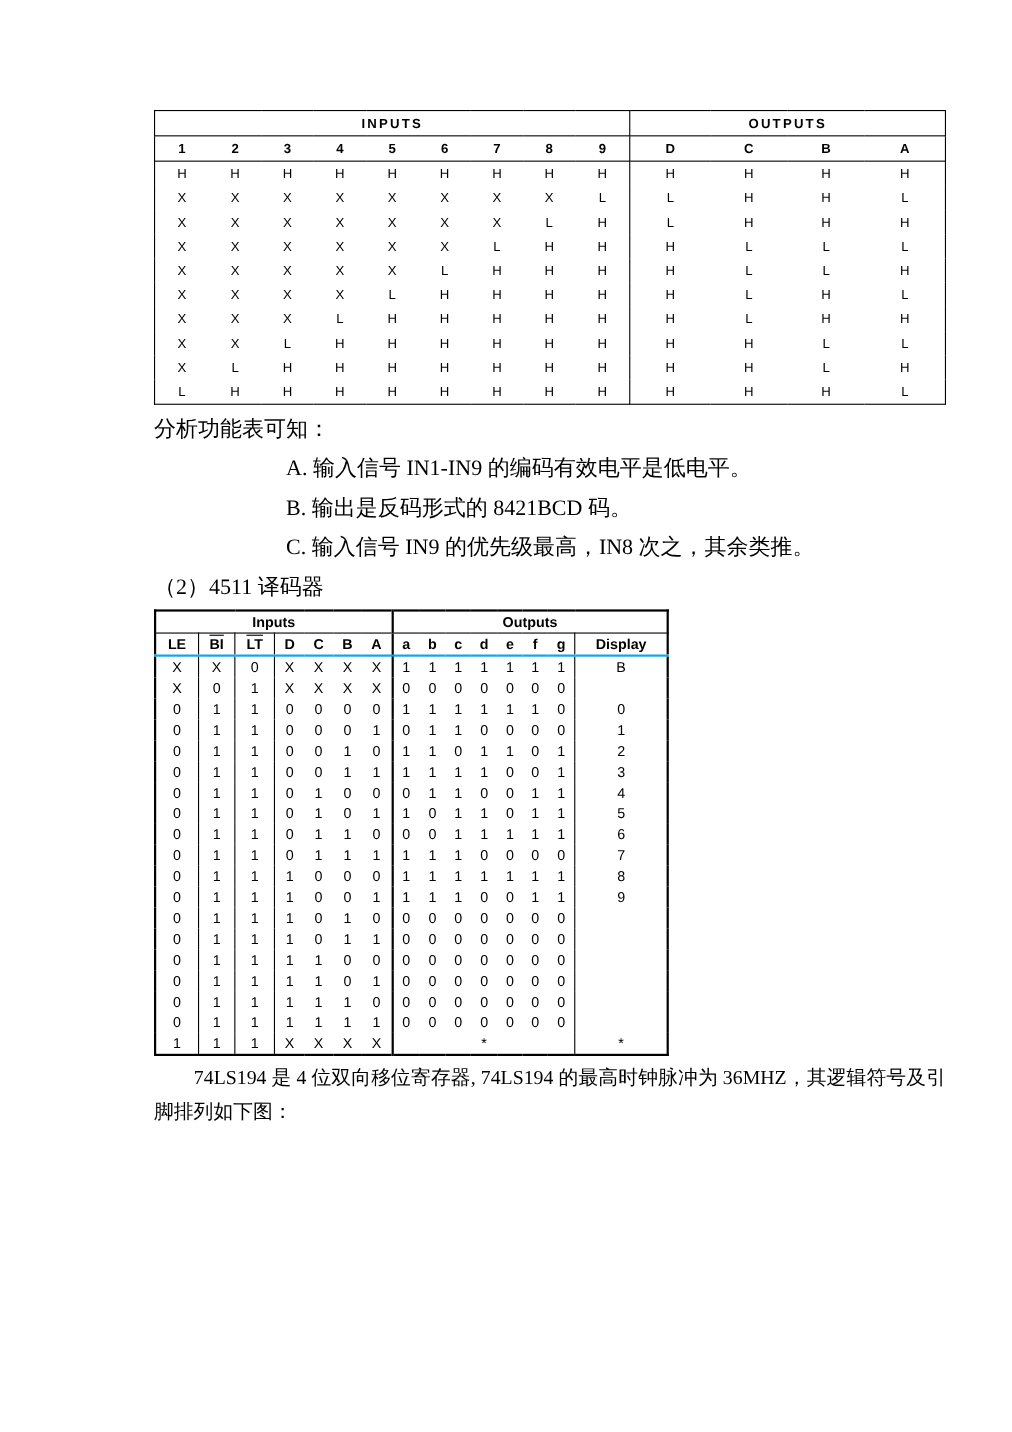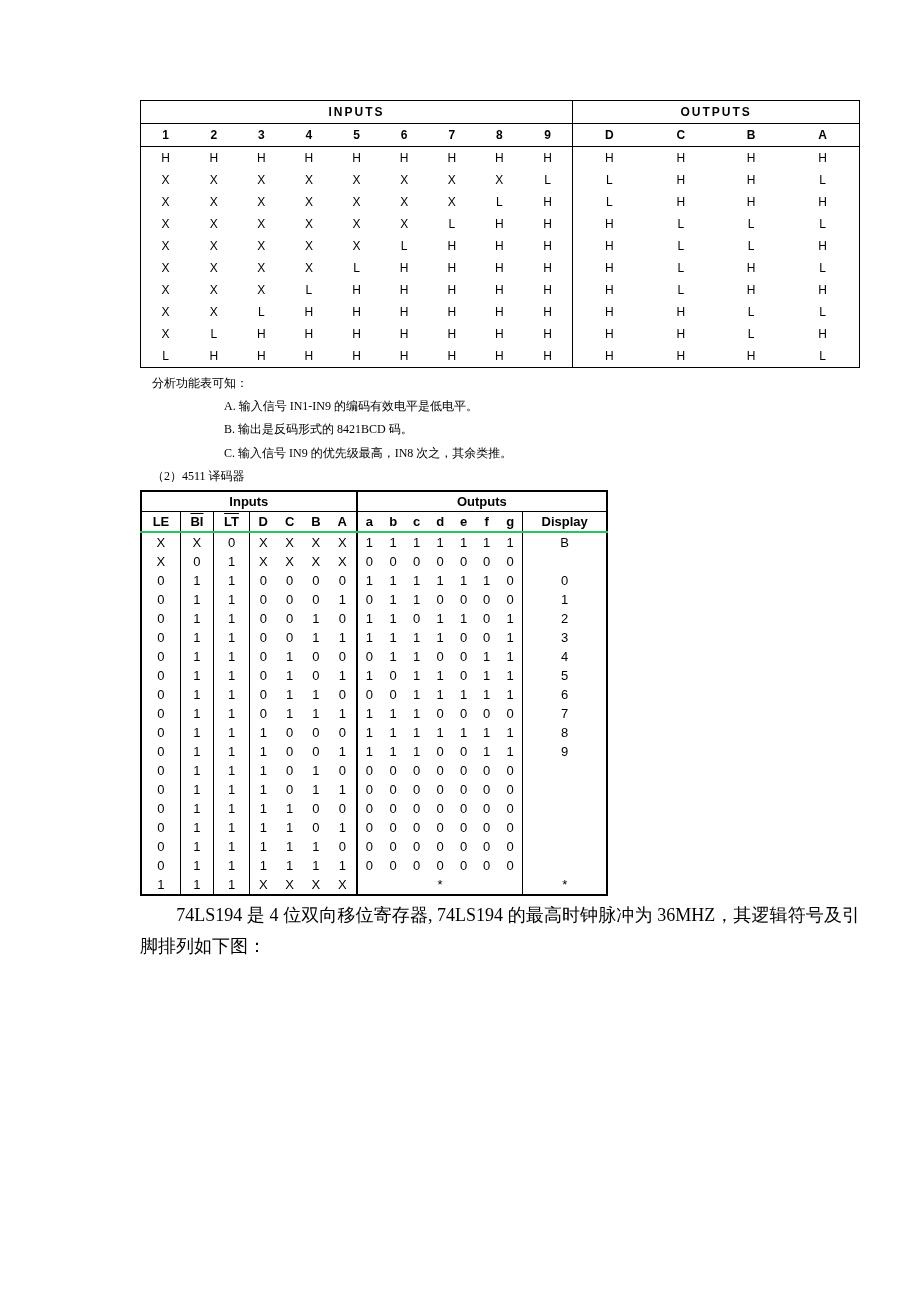--- a/index.html
+++ b/index.html
@@ -36,23 +36,23 @@
   .table1 .vsep {
     border-right: 1px solid #000;
   }
   .table1 .last-row td {
     border-bottom: 1.5px solid #000;
   }
   .table1 .outer-left { border-left: 1.5px solid #000; }
   .table1 .outer-right { border-right: 1.5px solid #000; }
 
   .body-text {
-    font-size: 12px;
+    font-size: 20px;
     line-height: 1.6;
-    margin: 4px 12px;
+    margin: 4px 0;
     font-family: Liberation Serif, serif;
   }
   .indent1 { padding-left: 6em; }
   .sub { margin-top: 6px; }
 
   .para {
     font-size: 18px;
     line-height: 1.7;
     text-align: justify;
     margin: 4px 0;
@@ -66,21 +66,21 @@
   }
   .table2 th, .table2 td {
     padding: 2px 4px;
     text-align: center;
   }
   .table2 .grp {
     border-bottom: 1px solid #000;
     font-weight: bold;
   }
   .table2 .colh {
-    border-bottom: 2px solid #22c55e;
+    border-bottom: 2px solid #0ea5e9;
     font-weight: bold;
   }
   .table2 .vsep { border-right: 1px solid #000; }
   .table2 .vsep2 { border-right: 2px solid #000; }
   .overline { text-decoration: overline; }
 </style>
 </head>
 <body>
 
 <div class="page">

